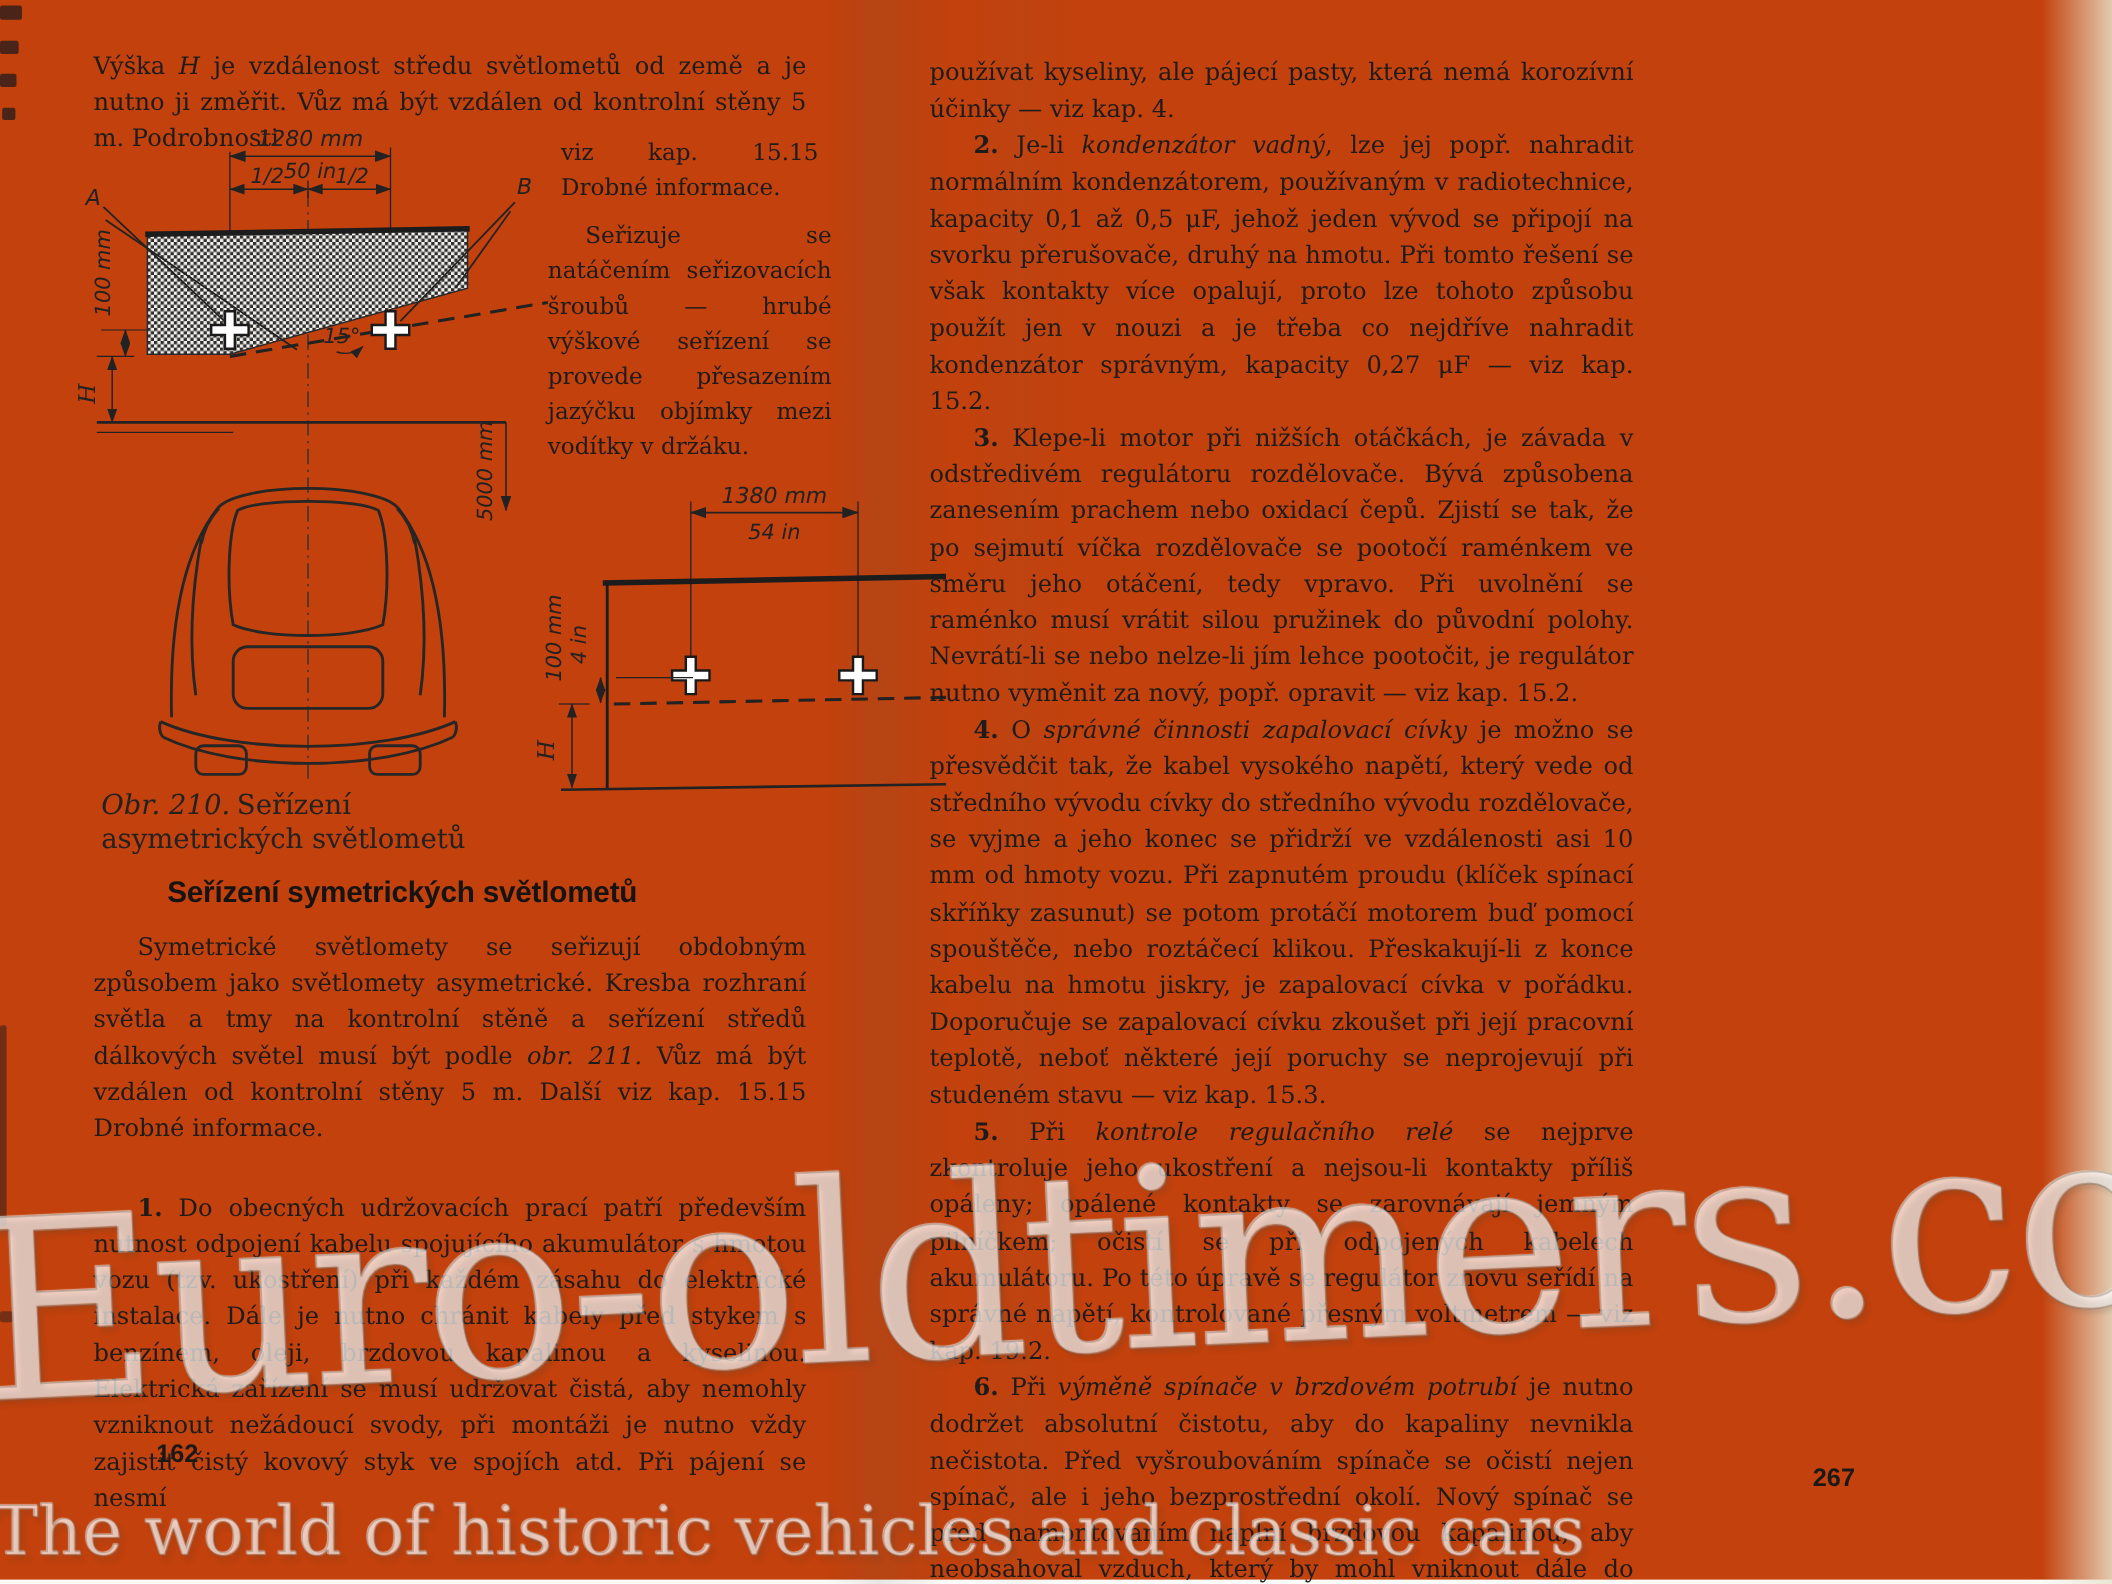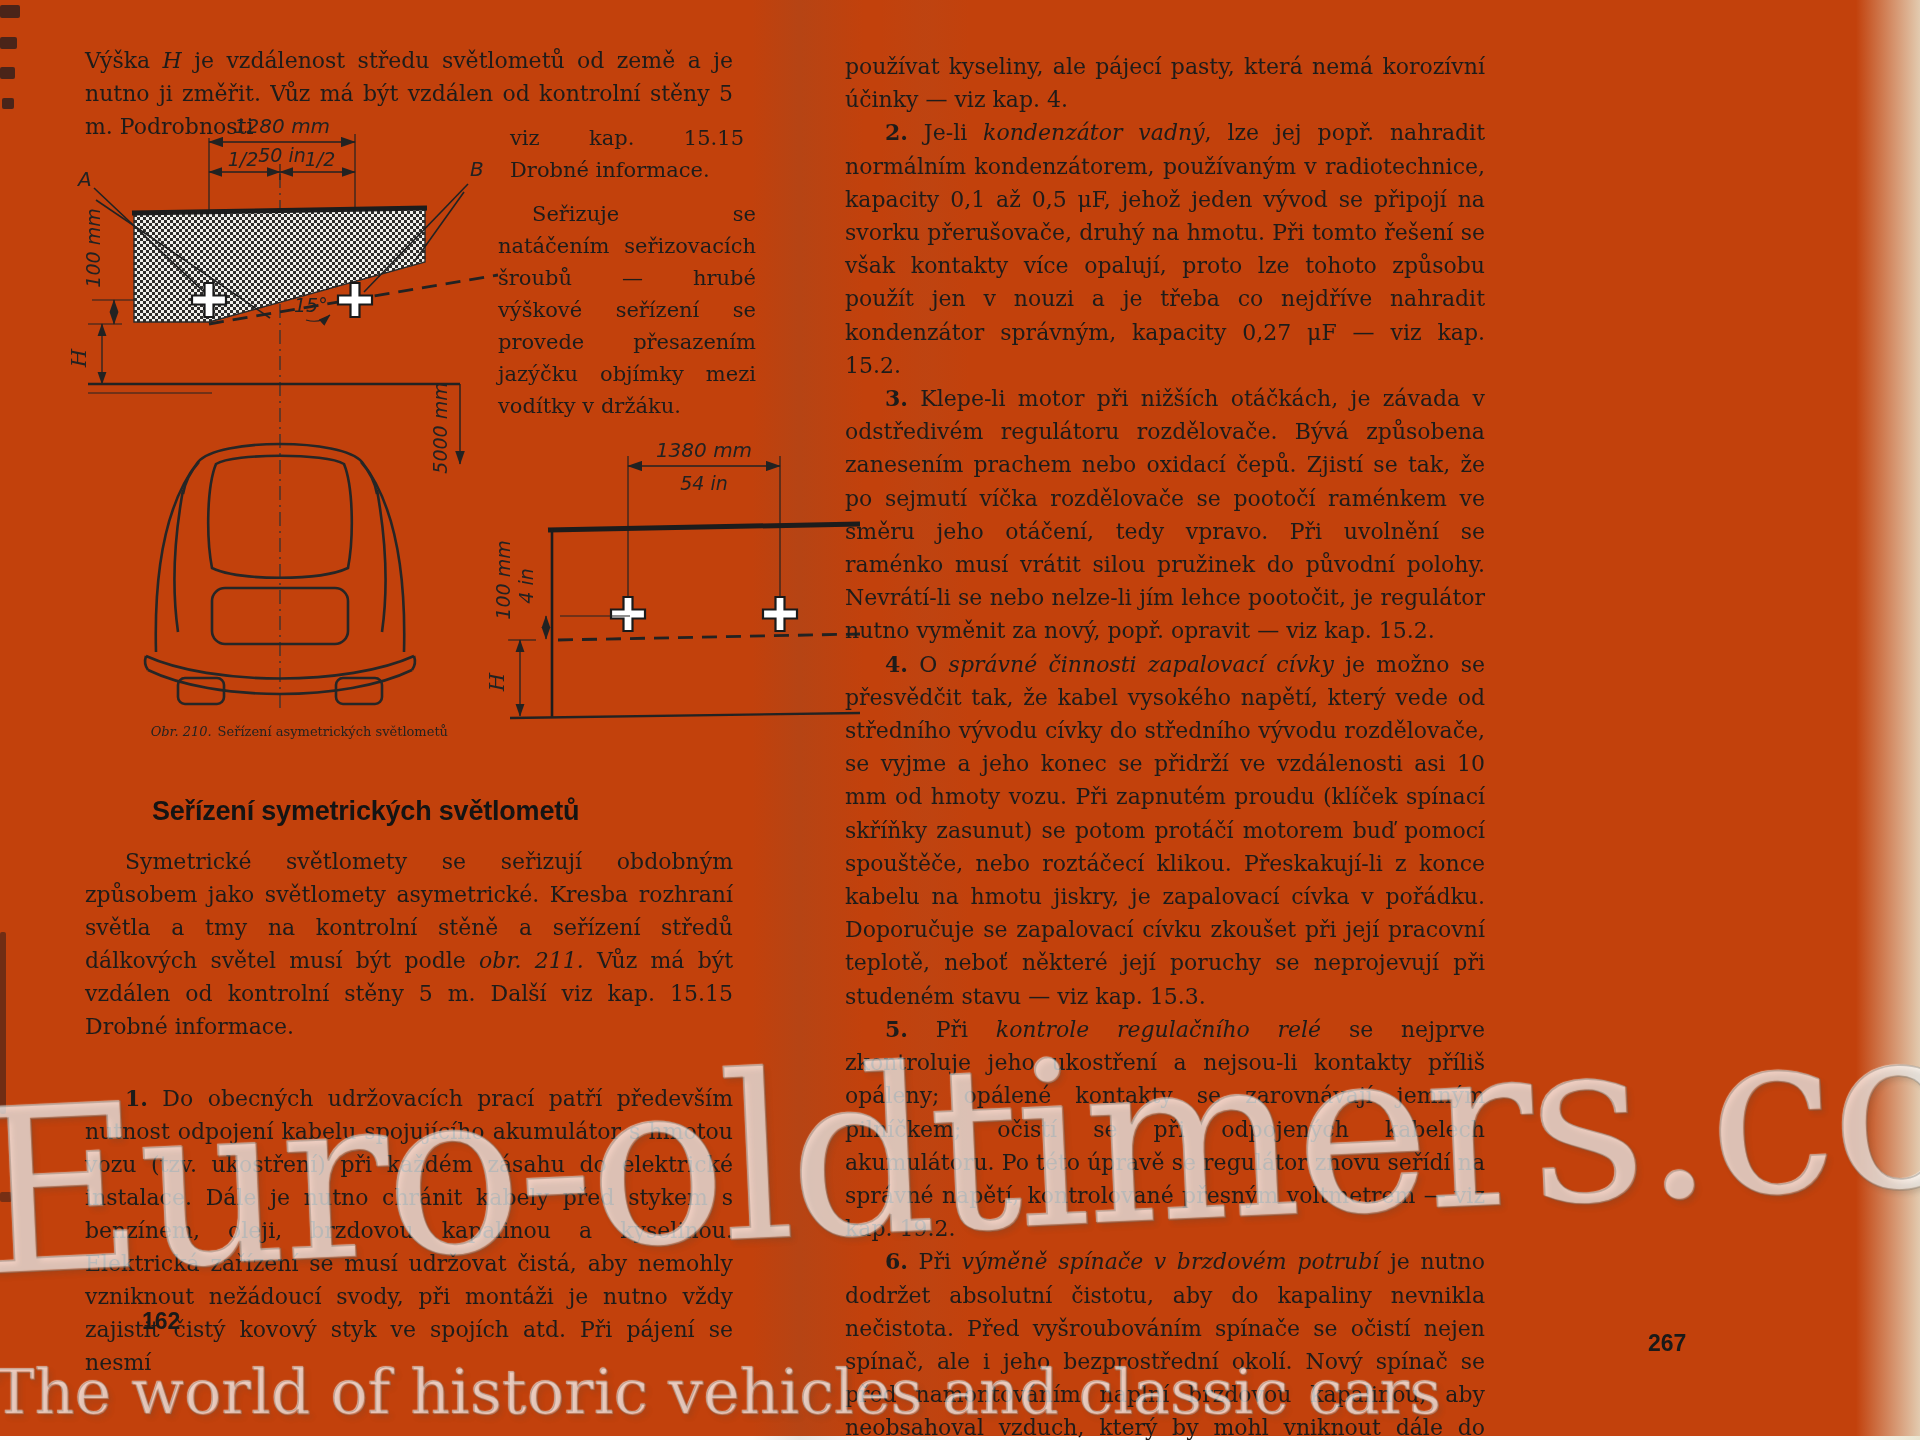--- a/index.html
+++ b/index.html
@@ -17,21 +17,21 @@
   
   .mark{background:#39201b;opacity:.88;border-radius:2px;}
   
   .body-text{font-size:22px;line-height:33px;text-align:justify;hyphens:auto;}
   .body-text p{margin:0;text-indent:40px;}
   .body-text p.noindent{text-indent:0;}
   .pnum{font-weight:bold;}
   .side-col{font-size:21px;line-height:32px;text-align:justify;hyphens:auto;}
   .side-col .cont{text-indent:0;margin:12px;}
   .side-col .p2{text-indent:34px;margin:0;}
-  .caption{font-size:13px;line-height:31px;text-align:right;color:#242220;}
+  .caption{font-size:25px;line-height:31px;text-align:left;color:#242220;}
   .caption i{font-style:italic;}
   .caption .ct{margin-left:6px;}
   .h-sans{font-family:"Liberation Sans", sans-serif;font-weight:bold;color:#151413;letter-spacing:-0.2px;}
   .pageno{font-family:"Liberation Sans", sans-serif;font-weight:bold;font-size:23px;color:#1a1918;}
   
   svg text{fill:#222;}
   .dlab{font:italic 19px "DejaVu Sans", sans-serif;}
   .dlab-big{font:italic 20px "DejaVu Sans", sans-serif;}
   .dlab-serif{font:italic 21px "DejaVu Serif", serif;}
   

